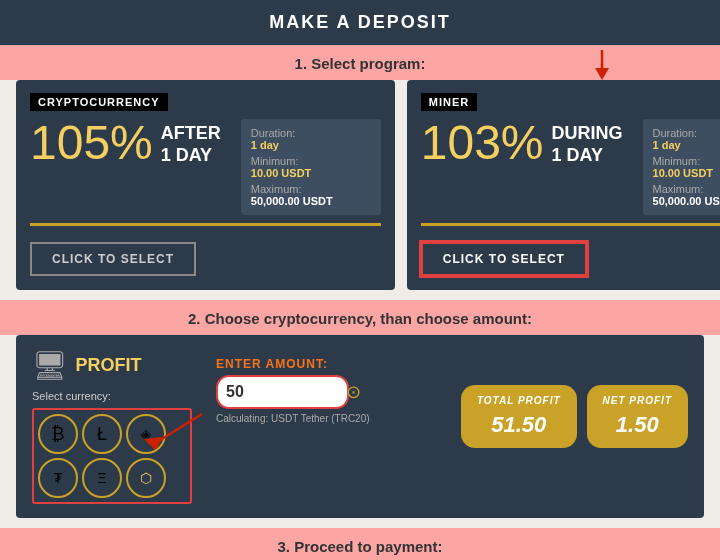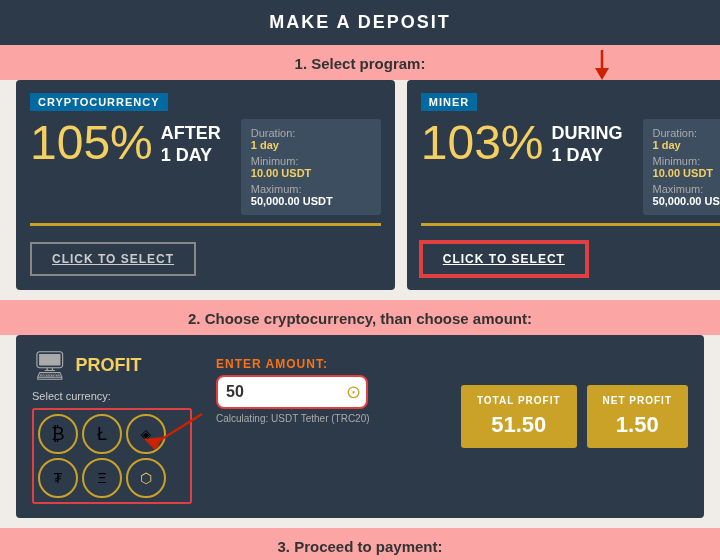--- a/index.html
+++ b/index.html
@@ -45,21 +45,21 @@
     .program-card {
       flex: 1;
       background: #2d3a4a;
       border-radius: 4px;
       padding: 12px 14px 14px;
       position: relative;
     }
 
     .program-tag {
       display: inline-block;
-      background: #0369a1;
+      background: #000000;
       color: #fff;
       font-size: 11px;
       font-weight: bold;
       padding: 3px 8px;
       letter-spacing: 1px;
       margin-bottom: 8px;
     }
 
     .program-main {
       display: flex;
@@ -117,21 +117,20 @@
       display: inline-block;
       background: transparent;
       border: 2px solid #888;
       color: #ccc;
       padding: 8px 20px;
       font-size: 12px;
       font-weight: bold;
       letter-spacing: 1px;
       cursor: pointer;
       margin-top: 8px;
-      text-decoration: underline;
     }
 
     .btn-select.highlighted {
       border-color: #e04040;
       color: #fff;
       background: transparent;
       box-shadow: 0 0 0 2px #e04040;
     }
 
     
@@ -217,23 +216,23 @@
       font-weight: bold;
       letter-spacing: 1px;
       margin-bottom: 4px;
     }
 
     .amount-input-wrap {
       display: flex;
       align-items: center;
       background: #fff;
       border: 2px solid #e04040;
-      border-radius: 8px;
+      border-radius: 13px;
       padding: 4px 8px;
-      width: 152px;
+      width: 133px;
     }
 
     .amount-input {
       border: none;
       outline: none;
       font-size: 16px;
       font-weight: bold;
       color: #333;
       width: 120px;
       background: transparent;
@@ -252,24 +251,25 @@
 
     .calc-right {
       display: flex;
       gap: 10px;
       align-items: flex-start;
       padding-top: 36px;
     }
 
     .profit-box {
       background: #c9a227;
-      border-radius: 3px;
+      border-radius: 14px;
       padding: 10px 16px;
       text-align: center;
       min-width: 100px;
+      font-style: italic;
     }
 
     .profit-box .label {
       color: #fff;
       font-size: 10px;
       font-weight: bold;
       letter-spacing: 1px;
       margin-bottom: 6px;
     }
 

